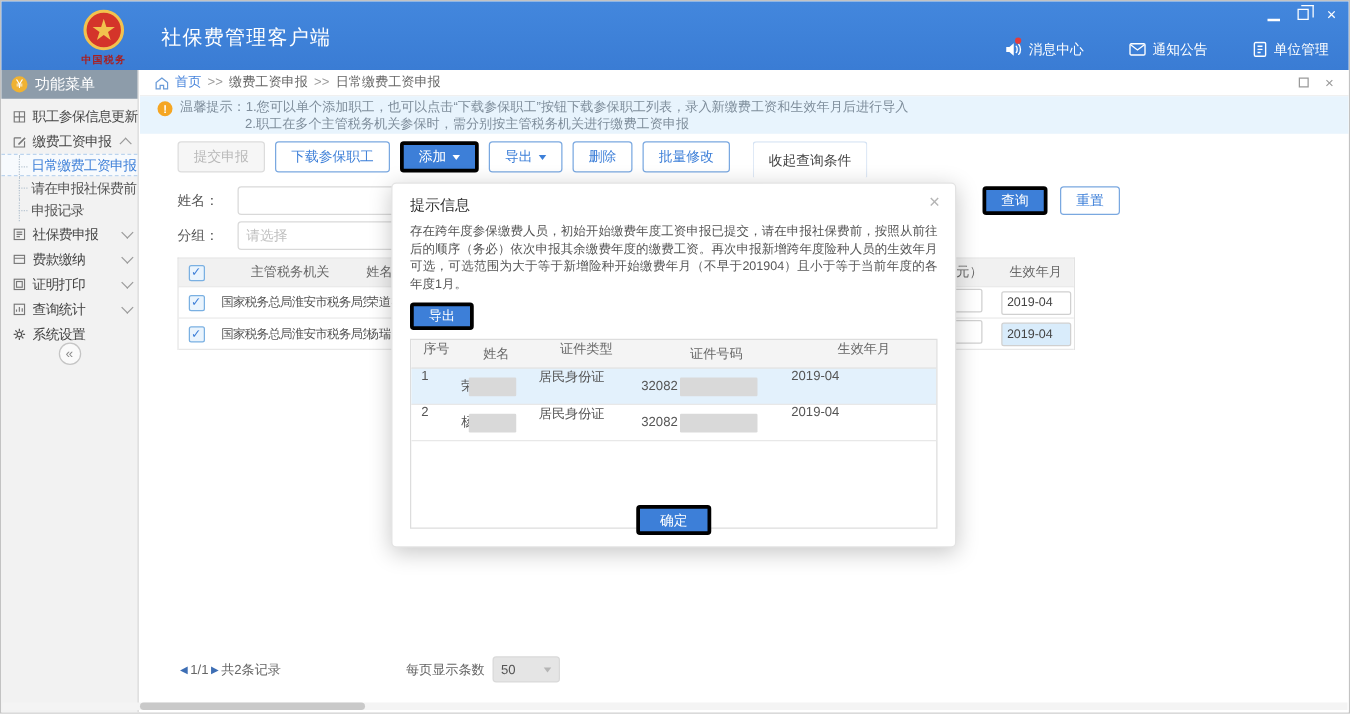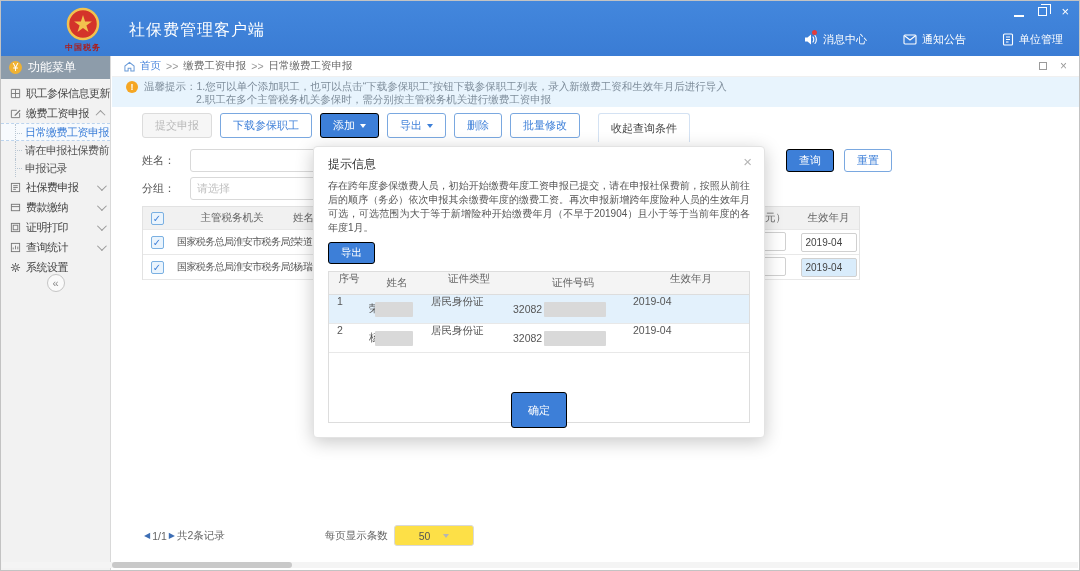--- a/index.html
+++ b/index.html
@@ -49,21 +49,21 @@
   .cw-max { width:8px; height:8px; border:1px solid #9a9a9a; }
   .cw-close { color:#9a9a9a; font-size:12px; line-height:10px; }
   .tipbar { height:30px; background:#e8f4fd; display:flex; padding:3px 10px 0 14px; font-size:10.5px; color:#7e8d9b; line-height:13px; }
   .tip-icon { width:12px; height:12px; border-radius:50%; background:#f5a623; color:#fff; font-size:9px; font-weight:bold; text-align:center; line-height:12px; margin:1px 6px 0 0; flex:none; }
   .tip-lines .tip2 { padding-left:52px; }
 
   .toolbar { margin:6px 0 0 30px; display:flex; gap:8px; align-items:flex-start; }
   .btn { height:25px; padding:0 12px; border-radius:3px; font-size:11px; display:inline-flex; align-items:center; gap:5px; cursor:pointer; background:#fff; }
   .btn-disabled { background:#f6f6f6; border:1px solid #dcdcdc; color:#b9b9b9; cursor:default; }
   .btn-outline { border:1px solid #7aa8e0; color:#3d7fd8; }
-  .btn-primary { background:#3d7fd8; border:1px solid #000000; color:#fff; }
+  .btn-primary { background:#3d7fd8; border:3px solid #000000; color:#fff; }
   .caret { width:0; height:0; border-left:3.5px solid transparent; border-right:3.5px solid transparent; border-top:4px solid #3d7fd8; }
   .caret.white { border-top-color:#fff; }
   .btn-tab { height:29px; border:1px solid #d4e2f3; border-bottom:none; color:#444; margin-left:10px; border-radius:3px 3px 0 0; }
 
   .qrow { margin:7px 0 0 30px; display:flex; align-items:center; font-size:11px; color:#555; }
   .qrow2 { margin-top:5px; }
   .qlabel { width:62px; flex:none; }
   .qlabel.first { width:48px; }
   .tbox { height:23px; border:1px solid #d9d9d9; border-radius:3px; background:#fff; font-size:11px; padding:0 6px; color:#333; font-family:"Liberation Sans","DejaVu Sans",sans-serif; }
   .tbox::placeholder { color:#bfbfbf; }
@@ -85,21 +85,21 @@
   .c-wage{width:133px; flex:none; text-align:right; padding-right:10px; font-size:10.5px;}
   .c-month{width:65px; flex:none; text-align:center; font-size:10.5px;}
   .cb { width:13px; height:13px; border:1px solid #7ab0e2; border-radius:2px; background:#eaf4fd; color:#3d7fd8; font-size:10px; line-height:11px; text-align:center; cursor:pointer; }
   .cell-input { width:100px; height:19px; border:1px solid #d0d0d0; border-radius:2px; background:#fff; }
   .month-input { width:56px; height:19px; border:1px solid #d0d0d0; border-radius:2px; background:#fff; font-size:10px; color:#444; padding:0 4px; font-family:"Liberation Sans","DejaVu Sans",sans-serif; }
   .month-input.hl { background:#d9ecfb; }
 
   .pagination { position:absolute; left:30px; bottom:24px; display:flex; align-items:center; font-size:10.5px; color:#666; }
   .pg-arrow { color:#3d6eb4; font-size:8px; margin:0 2px; cursor:pointer; }
   .pg-per { margin-left:100px; display:flex; align-items:center; gap:6px; }
-  .pg-sel { width:80px; height:21px; border:1px solid #d9d9d9; border-radius:3px; display:flex; align-items:center; justify-content:space-between; padding:0 24px; color:#555; background:#fde047; }
+  .pg-sel { width:54px; height:21px; border:1px solid #d9d9d9; border-radius:3px; display:flex; align-items:center; justify-content:space-between; padding:0 6px; color:#555; background:#e5e5e5; }
   .pg-sel .caret { border-top-color:#b5b5b5; }
 
   .hscroll { position:absolute; left:1px; right:1px; bottom:2px; height:6px; background:#f4f4f4; }
   .hscroll-thumb { position:absolute; left:110px; width:180px; top:0; height:6px; background:#c9c9c9; border-radius:3px; cursor:pointer; }
 
   
   .modal { position:absolute; left:312px; top:145px; width:452px; height:292px; background:#fff;
     border:1px solid #e3e3e3; border-radius:4px; box-shadow:0 4px 18px rgba(0,0,0,0.22); z-index:20; }
   .m-title { padding:9px 14px 6px; font-size:12px; color:#333; }
   .m-close { position:absolute; right:12px; top:7px; color:#b5b5b5; font-size:15px; cursor:pointer; line-height:15px; }
@@ -112,21 +112,21 @@
   .mc1{width:40px;flex:none; padding-left:8px;} .m-th .mc1{padding-left:0;}
   .mc2{width:56px;flex:none; display:flex; align-items:center;}
   .mc3{width:88px;flex:none;}
   .m-tr:not(.m-th) .mc3{padding-left:6px;}
   .mc4{width:120px;flex:none; display:flex; align-items:center;}
   .mc5{flex:1;}
   .m-tr.hl { background:#e3f1fc; }
   .redact { display:inline-block; height:15px; background:#d9d9d9; border-radius:1px; }
   .redact.name { width:38px; margin-left:-5px; }
   .redact.certno { width:62px; margin-left:2px; }
-  .m-confirm { position:absolute; left:50%; transform:translateX(-50%); bottom:9px; height:36px; padding:0 16px; font-size:11px; }
+  .m-confirm { position:absolute; left:50%; transform:translateX(-50%); bottom:9px; height:24px; padding:0 16px; font-size:11px; }
 
   svg { display:block; }
 </style>
 </head>
 <body>
 
 <div class="app">
 
   <div class="titlebar">
     <div class="logo">

